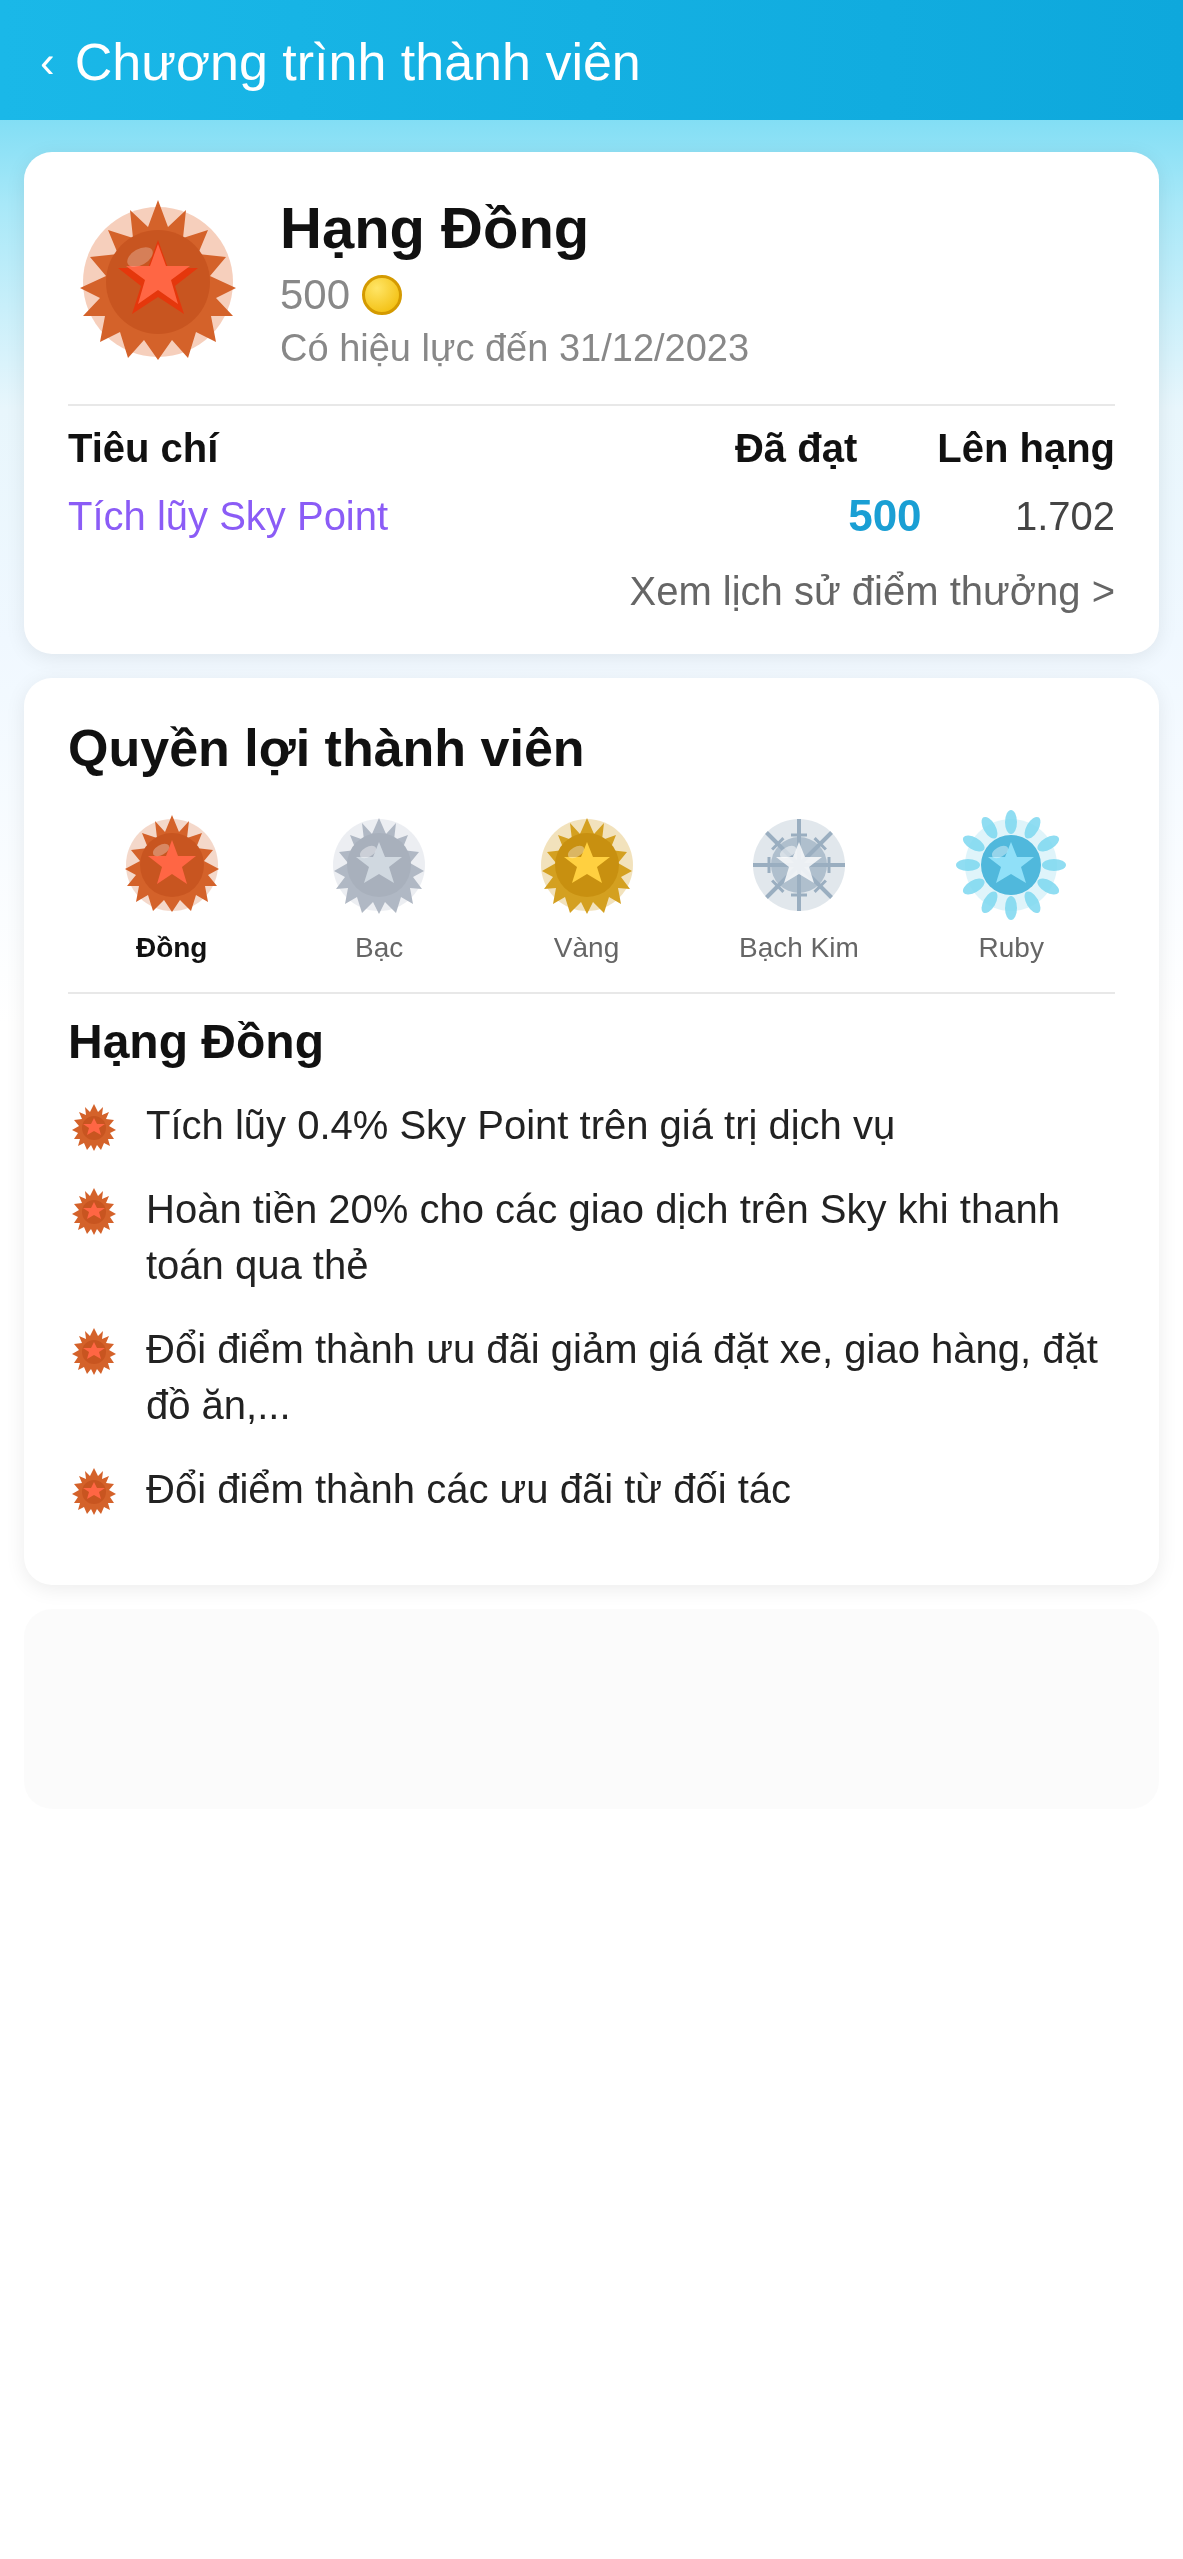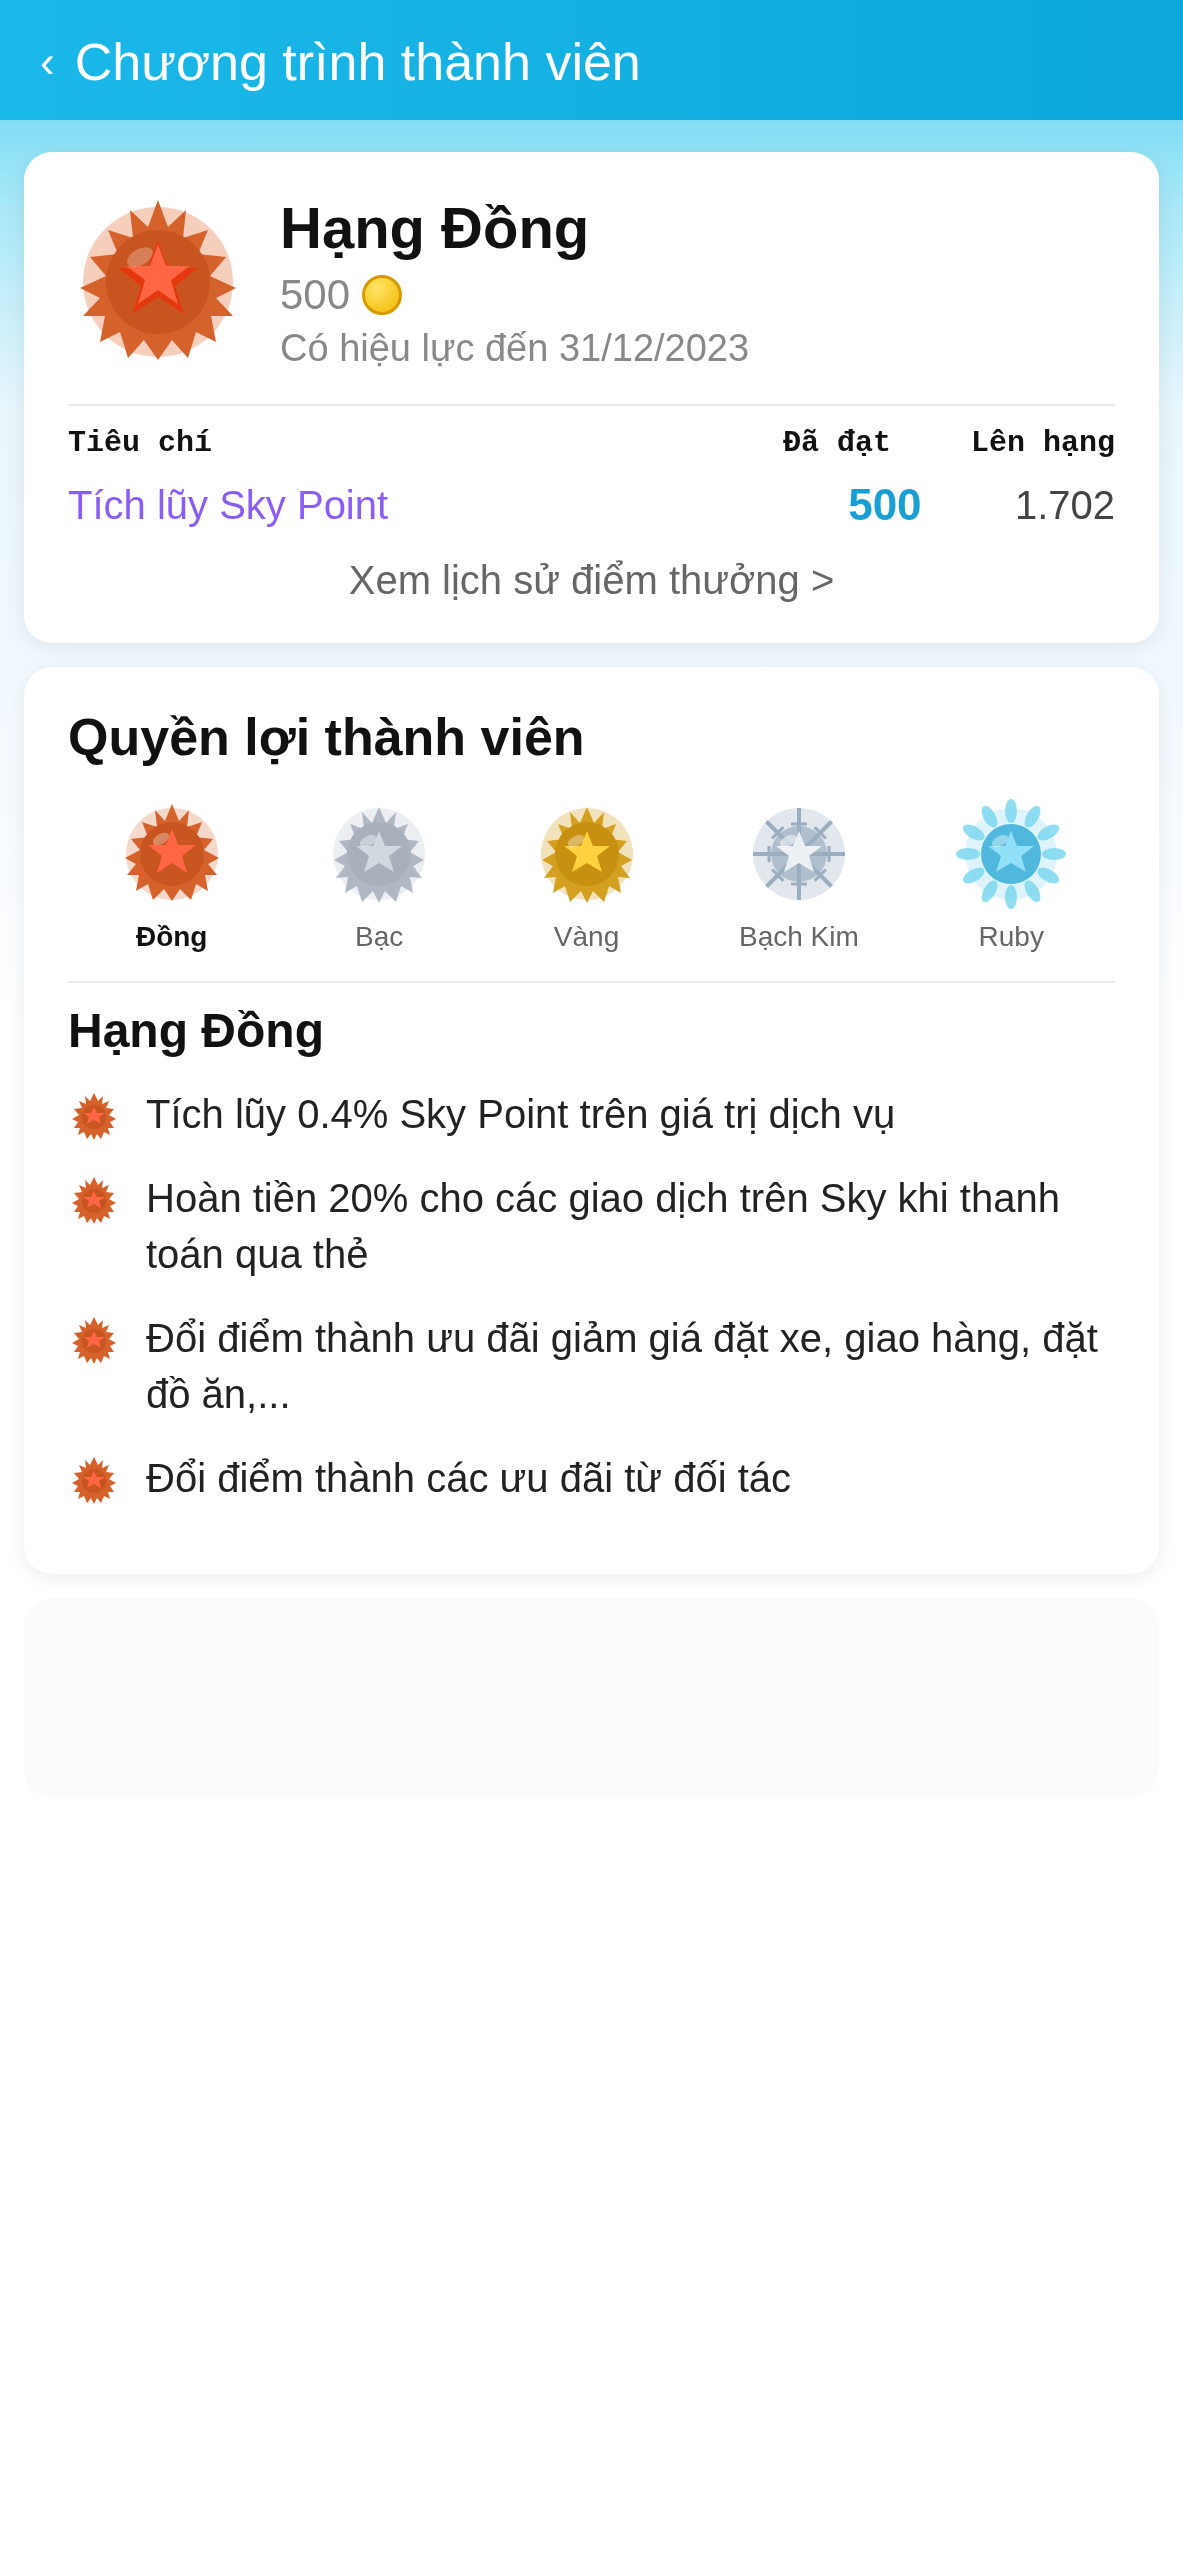--- a/index.html
+++ b/index.html
@@ -93,24 +93,23 @@
       margin: 20px 0;
     }
 
     
     .criteria-header {
       display: flex;
       justify-content: space-between;
       margin-bottom: 20px;
     }
     .criteria-header-col {
-      font-size: 30px;
+      font-size: 40px;
       font-weight: 700;
       color: #111;
-      font-family: Liberation Mono, monospace;
     }
     .criteria-header-col.right {
       text-align: right;
     }
     .criteria-row {
       display: flex;
       justify-content: space-between;
       align-items: center;
     }
     .criteria-label {
@@ -130,21 +129,21 @@
       text-align: center;
     }
     .criteria-upgrade {
       font-size: 40px;
       color: #444;
       min-width: 100px;
       text-align: right;
     }
 
     .history-link {
-      text-align: center;
+      text-align: right;
       font-size: 40px;
       color: #666;
       margin-top: 28px;
       cursor: pointer;
     }
 
     
     .benefits-section {
       background: white;
       border-radius: 28px;

